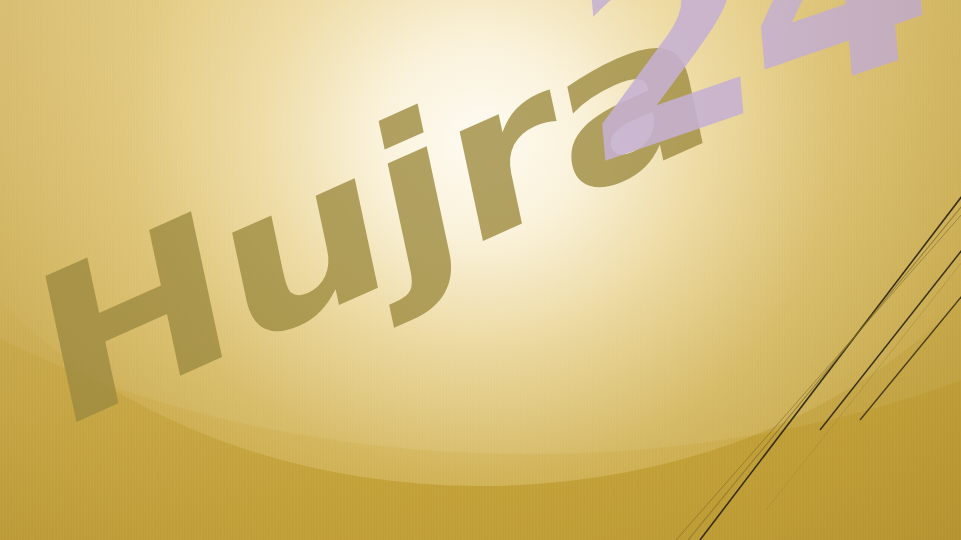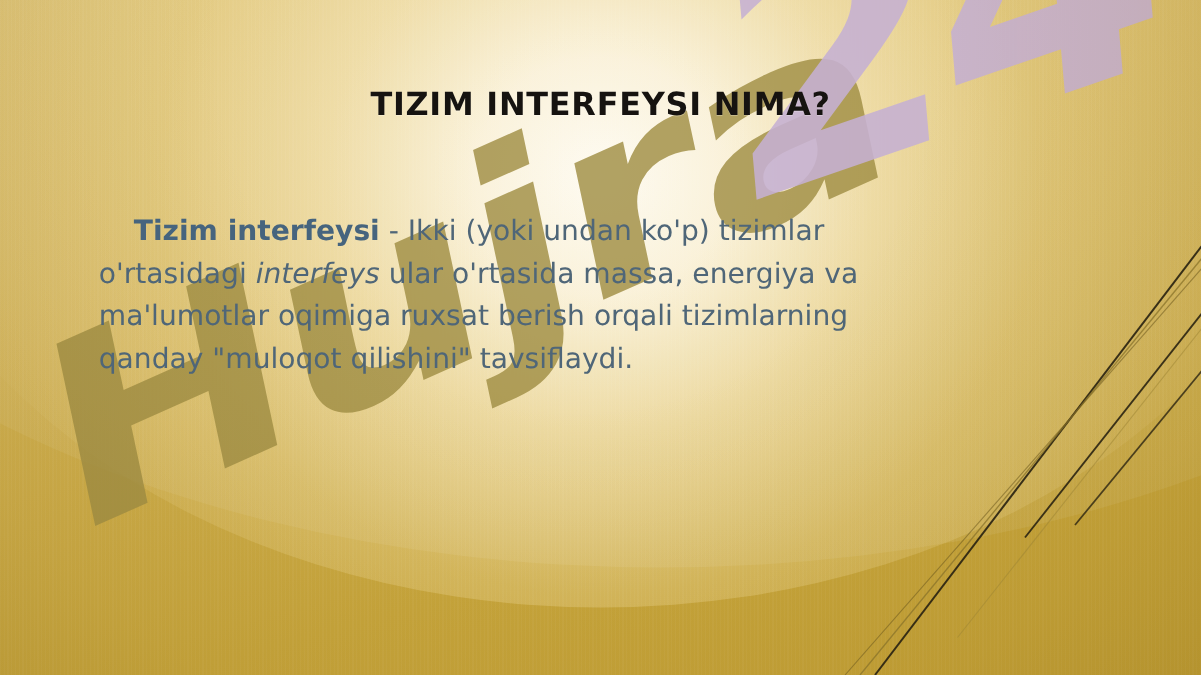--- a/index.html
+++ b/index.html
@@ -153,19 +153,15 @@
 
   <svg class="lines" width="961" height="540" viewBox="0 0 961 540">
     <line x1="962" y1="196" x2="700" y2="540" stroke="#2b2412" stroke-width="1.6" opacity="0.92"></line>
     <line x1="962" y1="206" x2="688" y2="540" stroke="#8a742a" stroke-width="1.1" opacity="0.75"></line>
     <line x1="962" y1="214" x2="676" y2="540" stroke="#6e5a1e" stroke-width="0.9" opacity="0.55"></line>
     <line x1="962" y1="250" x2="820" y2="430" stroke="#2b2412" stroke-width="1.5" opacity="0.90"></line>
     <line x1="962" y1="296" x2="860" y2="420" stroke="#2b2412" stroke-width="1.4" opacity="0.80"></line>
     <line x1="962" y1="262" x2="766" y2="510" stroke="#9c8433" stroke-width="0.9" opacity="0.50"></line>
   </svg>
 
-  <div class="title">TIZIM INTERFEYSI NIMA?</div>
 
-  <div class="body-text">
-    <b>Tizim interfeysi</b><span> - Ikki (yoki undan ko'p) tizimlar o'rtasidagi </span><i>interfeys</i><span> ular o'rtasida massa, energiya va ma'lumotlar oqimiga ruxsat berish orqali tizimlarning qanday "muloqot qilishini" tavsiflaydi.</span>
-  </div>
 
 </div>
 
 </body></html>

